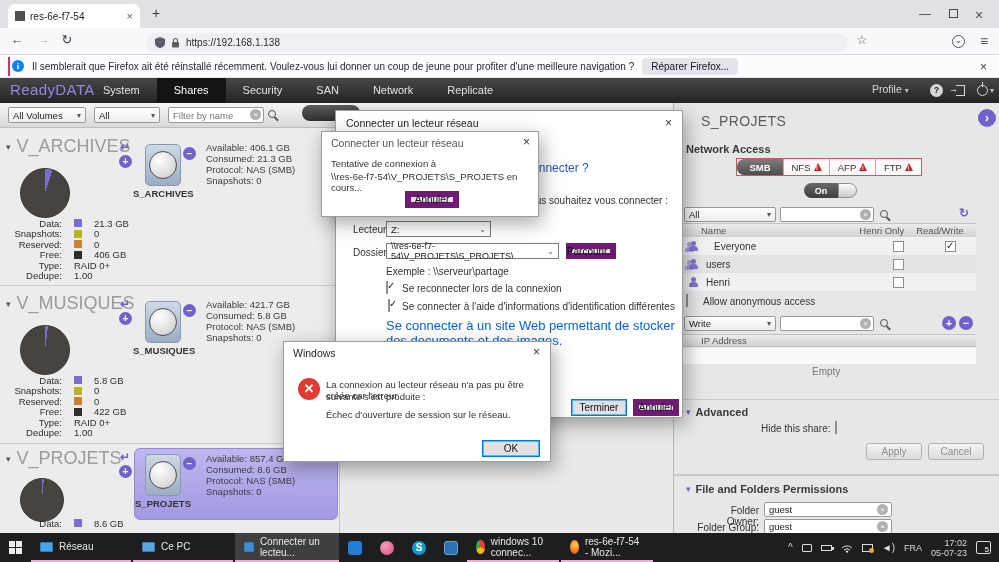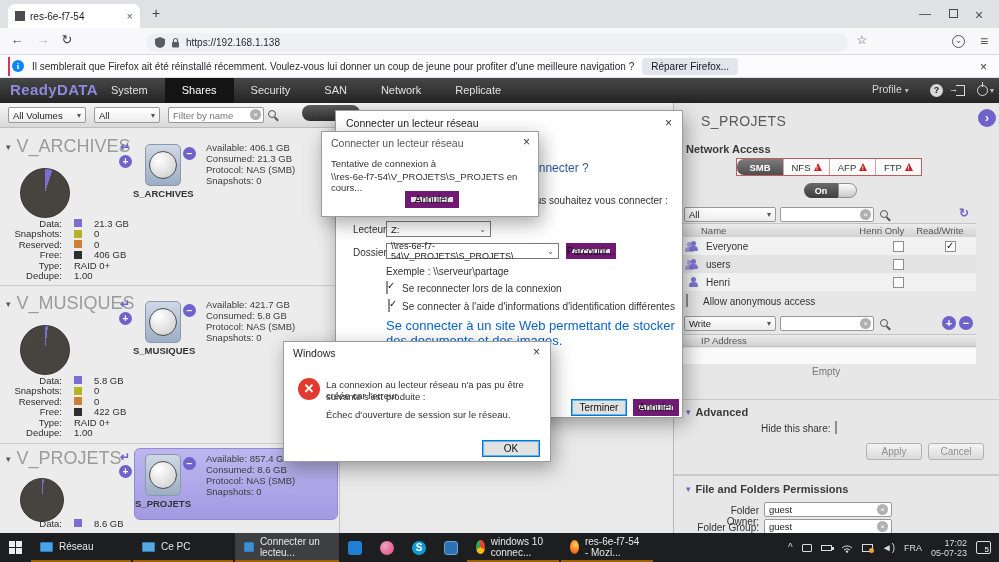--- a/index.html
+++ b/index.html
@@ -26,22 +26,22 @@
     line-height:9px;font-size:9px;color:#55555c}
   .notif{left:0;top:55px;width:999px;height:23px;background:#fcfcfe;border-bottom:1px solid #e2e2e6;
     display:flex;align-items:center;gap:8px;padding:0 12px;font-size:10px;color:#2a2a30}
   .notifbar{left:8px;top:57px;width:2px;height:19px;background:#d7306a}
   .info{width:12px;height:12px;border-radius:50%;background:#0a84ff;color:#fff;font-size:9px;
     line-height:12px;text-align:center;font-weight:bold;font-family:"Liberation Serif",serif}
   .repair{background:#e4e4ec;border-radius:4px;padding:3px 9px;font-size:10px;color:#15141a}
 
   
   .rdhead{left:0;top:78px;width:999px;height:25px;background:linear-gradient(#474747,#242424)}
-  .logo{left:10px;top:81px;font-size:15px;font-weight:bold;color:#9189de;letter-spacing:.4px}
-  .rdnav{left:94px;top:78px;height:25px;display:flex}
+  .logo{left:10px;top:81px;font-size:15px;font-weight:normal;color:#9189de;letter-spacing:.4px}
+  .rdnav{left:86px;top:78px;height:25px;display:flex}
   .ni{padding:0 17px;line-height:25px;font-size:11px;color:#e3e3e3}
   .ni.act{background:#141414;color:#fff}
   .profile{top:83px;font-size:10.5px;color:#d6d6d6}
   .hcirc{width:13px;height:13px;border-radius:50%;background:#d8d8d8;color:#222;text-align:center;
     line-height:13px;font-size:9px;font-weight:bold}
   .pwr{width:11px;height:11px;border:1.5px solid #d8d8d8;border-radius:50%;position:relative}
   .pwr::after{content:"";position:absolute;left:3.5px;top:-4px;width:1.5px;height:5px;background:#d8d8d8}
   .door{width:9px;height:11px;border:1.5px solid #d8d8d8;border-left:none;position:relative}
   .door::after{content:"→";position:absolute;left:-7px;top:-2px;color:#fff;font-size:9px}
 
@@ -125,21 +125,21 @@
   .blueh{font-size:12px;color:#2b579a;white-space:nowrap}
   .instr{font-size:10px;color:#333;white-space:nowrap}
   .errico{width:22px;height:22px;border-radius:50%;background:#e23a2e;color:#fff;text-align:center;
     line-height:22px;font-size:13px;font-weight:bold}
   .wlink{font-size:13px;color:#0a63c9;}
   .wlab{font-size:10px;color:#333}
 
   
   .taskbar{left:0;top:533px;width:999px;height:29px;background:#1c1e20;z-index:60;display:flex;align-items:stretch}
   .tbtn{display:flex;align-items:center;gap:6px;padding:0 9px;color:#e8e8e8;font-size:10px}
-  .open{border-bottom:2px solid #a16207}
+  .open{border-bottom:2px solid #f9a8d4}
   .tactive{background:#3d3f41}
   .winlogo{display:grid;grid-template-columns:6px 6px;grid-gap:1px}
   .winlogo span{width:6px;height:6px;background:#ececec}
   .mon{width:13px;height:10px;background:#4aa3e8;border:1px solid #2d7fc4;border-radius:1px}
   .appsq{width:14px;height:14px;border-radius:3px}
   .circ{width:14px;height:14px;border-radius:50%}
   .tray{margin-left:auto;display:flex;align-items:center;gap:9px;padding:0 8px;color:#dcdcdc;font-size:9px}
   .trayic{color:#dcdcdc;font-size:10px}
   .batt{width:11px;height:6px;border:1px solid #dcdcdc;position:relative}
   .batt::after{content:"";position:absolute;right:-3px;top:1px;width:2px;height:3px;background:#dcdcdc}
@@ -399,21 +399,21 @@
       </div>
     <div class="a refresh" style="left:285px;top:103px">↻</div>
 
     <div class="a thead" style="left:0;top:120px;width:302px;height:15px">
       <span style="margin-left:27px">Name</span>
       <span style="margin-left:133px">Henri Only</span>
       <span style="margin-left:12px">Read/Write</span>
     </div>
     <div class="a prow" style="left:0;top:134px;width:302px;height:18px;background:#f1f1f1">
       <span class="person grp" style="margin-left:12px"></span>
-      <span style="margin-left:7px">Everyone</span>
+      <span style="margin-left:15px">Everyone</span>
       <span class="cb" style="position:absolute;left:219px"></span>
       <span class="cb ck" style="position:absolute;left:271px"></span>
     </div>
     <div class="a prow" style="left:0;top:152px;width:302px;height:18px;background:#e3e3e3">
       <span class="person grp" style="margin-left:12px"></span>
       <span style="margin-left:7px">users</span>
       <span class="cb" style="position:absolute;left:219px"></span>
     </div>
     <div class="a prow" style="left:0;top:170px;width:302px;height:18px;background:#f1f1f1">
       <span class="person" style="margin-left:12px"></span>

